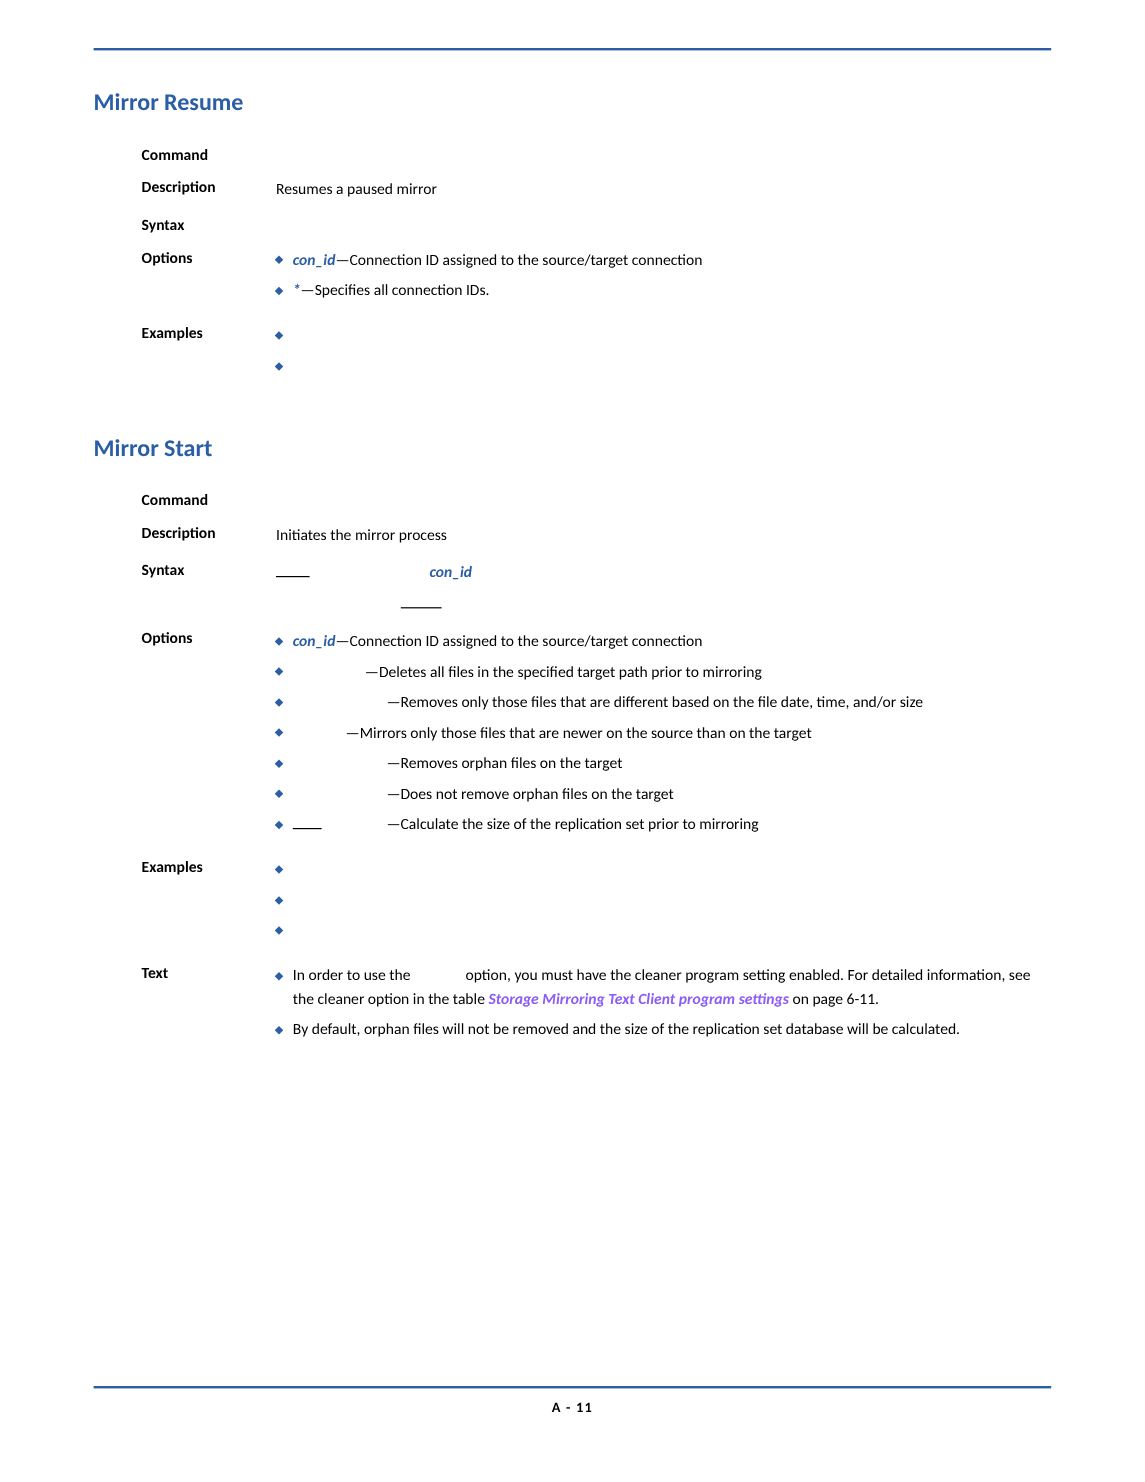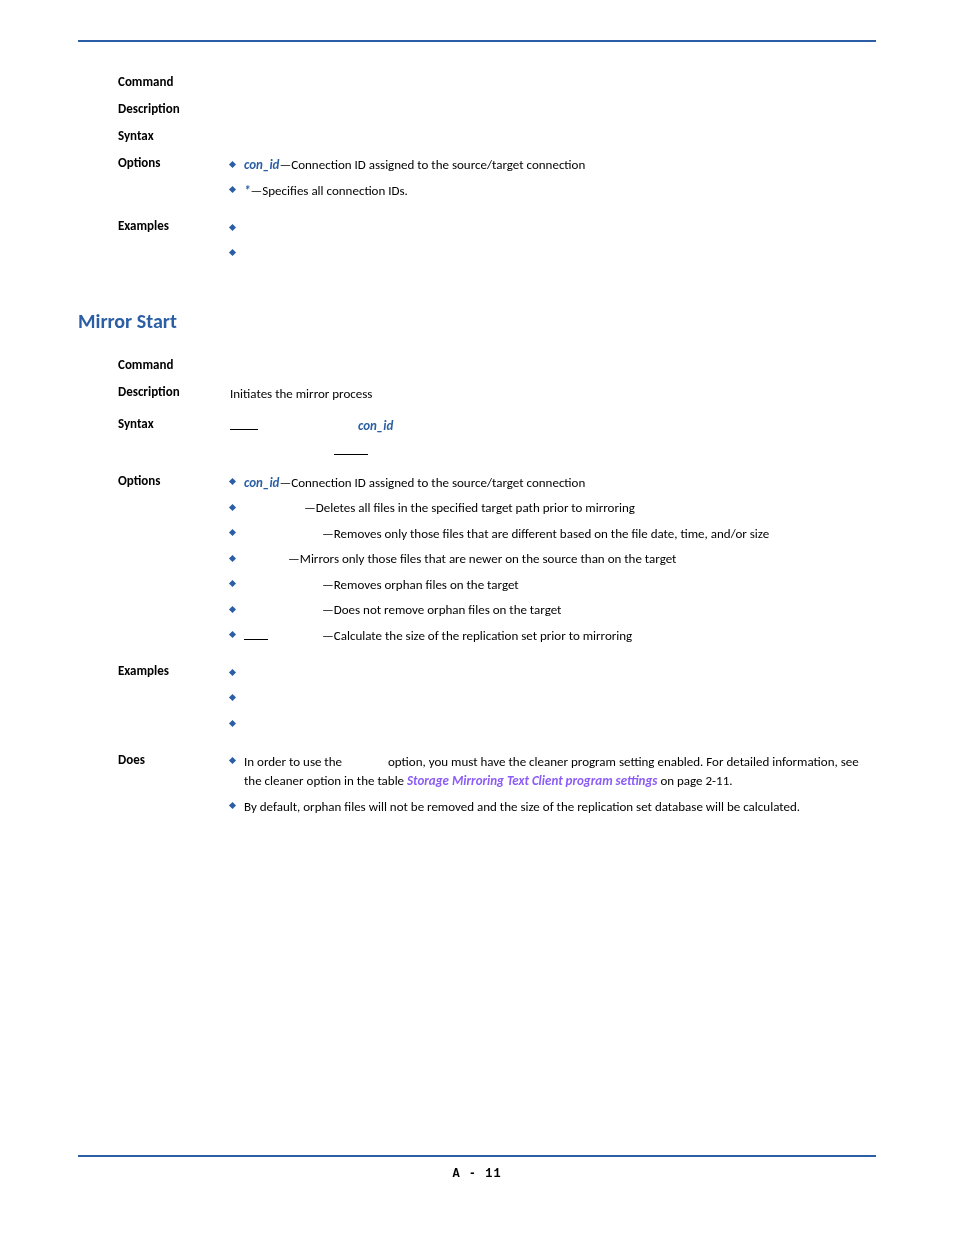--- a/index.html
+++ b/index.html
@@ -113,44 +113,45 @@
     position: absolute;
     bottom: 54px;
     left: 78px;
     right: 78px;
     border-top: 2px solid #2b5ea4;
     text-align: center;
     padding-top: 10px;
     font-weight: bold;
     letter-spacing: 1px;
     font-size: 12px;
-    font-family: Liberation Mono, monospace;
   }
   .syntax-second-line {
     display:block;
     margin-top:6px;
     padding-left:104px;
   }
 </style>
 </head>
 <body>
 
 <div class="page">
   <div class="top-rule"></div>
 
+  <h2 class="section-heading">Mirror Resume</h2>
 
   <div class="block">
 
     <div class="row">
       <div class="label">Command</div>
       <div class="value"></div>
     </div>
 
     <div class="row">
       <div class="label">Description</div>
+      <div class="value">Resumes a paused mirror</div>
     </div>
 
     <div class="row">
       <div class="label">Syntax</div>
     </div>
 
     <div class="row">
       <div class="label">Options</div>
       <div class="value">
         <ul class="bullet-list">
@@ -222,25 +223,25 @@
       <div class="value">
         <ul class="bullet-list">
           <li>&nbsp;</li>
           <li>&nbsp;</li>
           <li>&nbsp;</li>
         </ul>
       </div>
     </div>
 
     <div class="row">
-      <div class="label">Does</div>
-      <div class="value">
-        <ul class="bullet-list">
-          <li>
-            <span>In order to use the </span><span style="display:inline-block;width:40px;"></span><span> option, you must have the cleaner program setting enabled. For detailed information, see the cleaner option in the table </span><span class="link-style">Storage Mirroring Text Client program settings</span><span> on page 2-11.</span>
+      <div class="label">Text</div>
+      <div class="value">
+        <ul class="bullet-list">
+          <li>
+            <span>In order to use the </span><span style="display:inline-block;width:40px;"></span><span> option, you must have the cleaner program setting enabled. For detailed information, see the cleaner option in the table </span><span class="link-style">Storage Mirroring Text Client program settings</span><span> on page 6-11.</span>
           </li>
           <li>By default, orphan files will not be removed and the size of the replication set database will be calculated.</li>
         </ul>
       </div>
     </div>
 
   </div>
 
   <div class="footer">A - 11</div>
 

